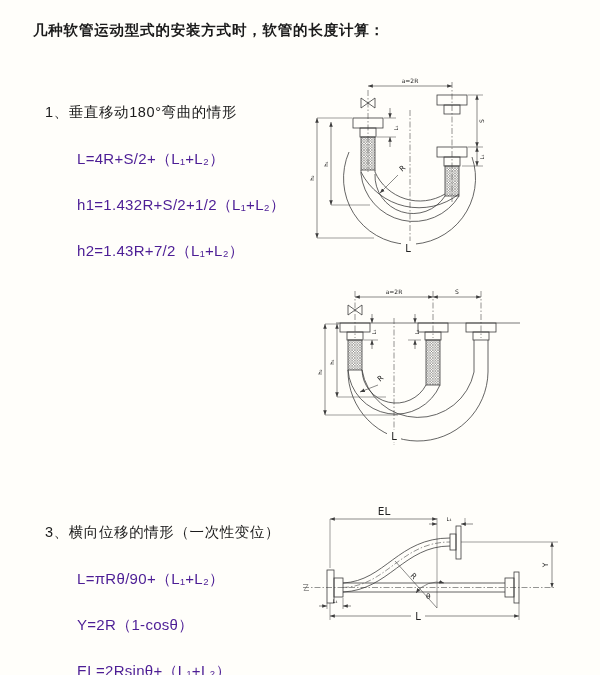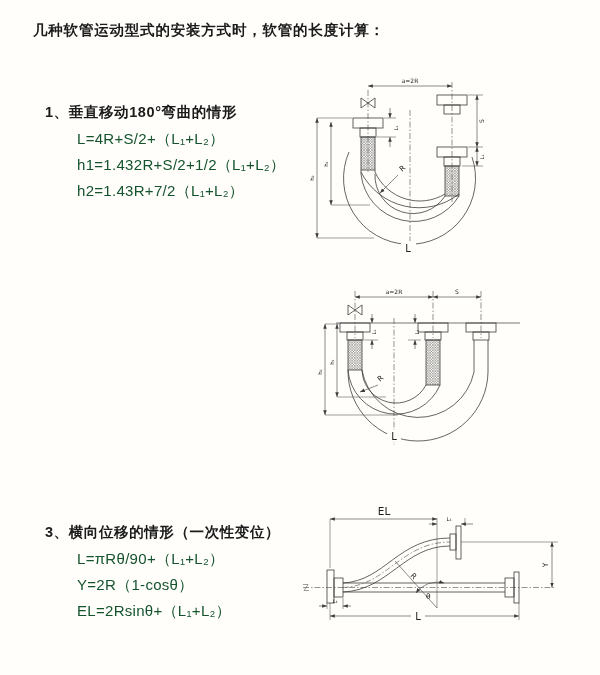--- a/index.html
+++ b/index.html
@@ -13,26 +13,26 @@
   .doc-title{
     position:absolute;left:33px;top:21px;
     font-size:14.5px;font-weight:bold;letter-spacing:0.8px;
     white-space:nowrap;
   }
   .section{position:absolute;left:45px;}
   .sec-1{top:103px;}
   .sec-2{top:301px;}
   .sec-3{top:523px;}
   .sec-heading{
-    font-size:14.5px;font-weight:bold;letter-spacing:0.6px;white-space:nowrap;
+    font-size:14.5px;font-weight:normal;letter-spacing:0.6px;white-space:nowrap;
   }
   .formula{
-    margin-left:32px;margin-top:8px;
+    margin-left:32px;margin-top:28px;
     font-size:15px;line-height:18px;letter-spacing:0.3px;white-space:nowrap;
-    color:#14532d;
+    color:#4c1d95;
   }
   .diagram{position:absolute;}
   .dia-1{left:304px;top:72px;width:294px;height:190px;}
   .dia-2{left:304px;top:280px;width:298px;height:180px;}
   .dia-3{left:298px;top:498px;width:302px;height:164px;}
   svg{display:block;}
   svg text{
     font-family:"DejaVu Sans",sans-serif;
     fill:#222;stroke:none;
   }

